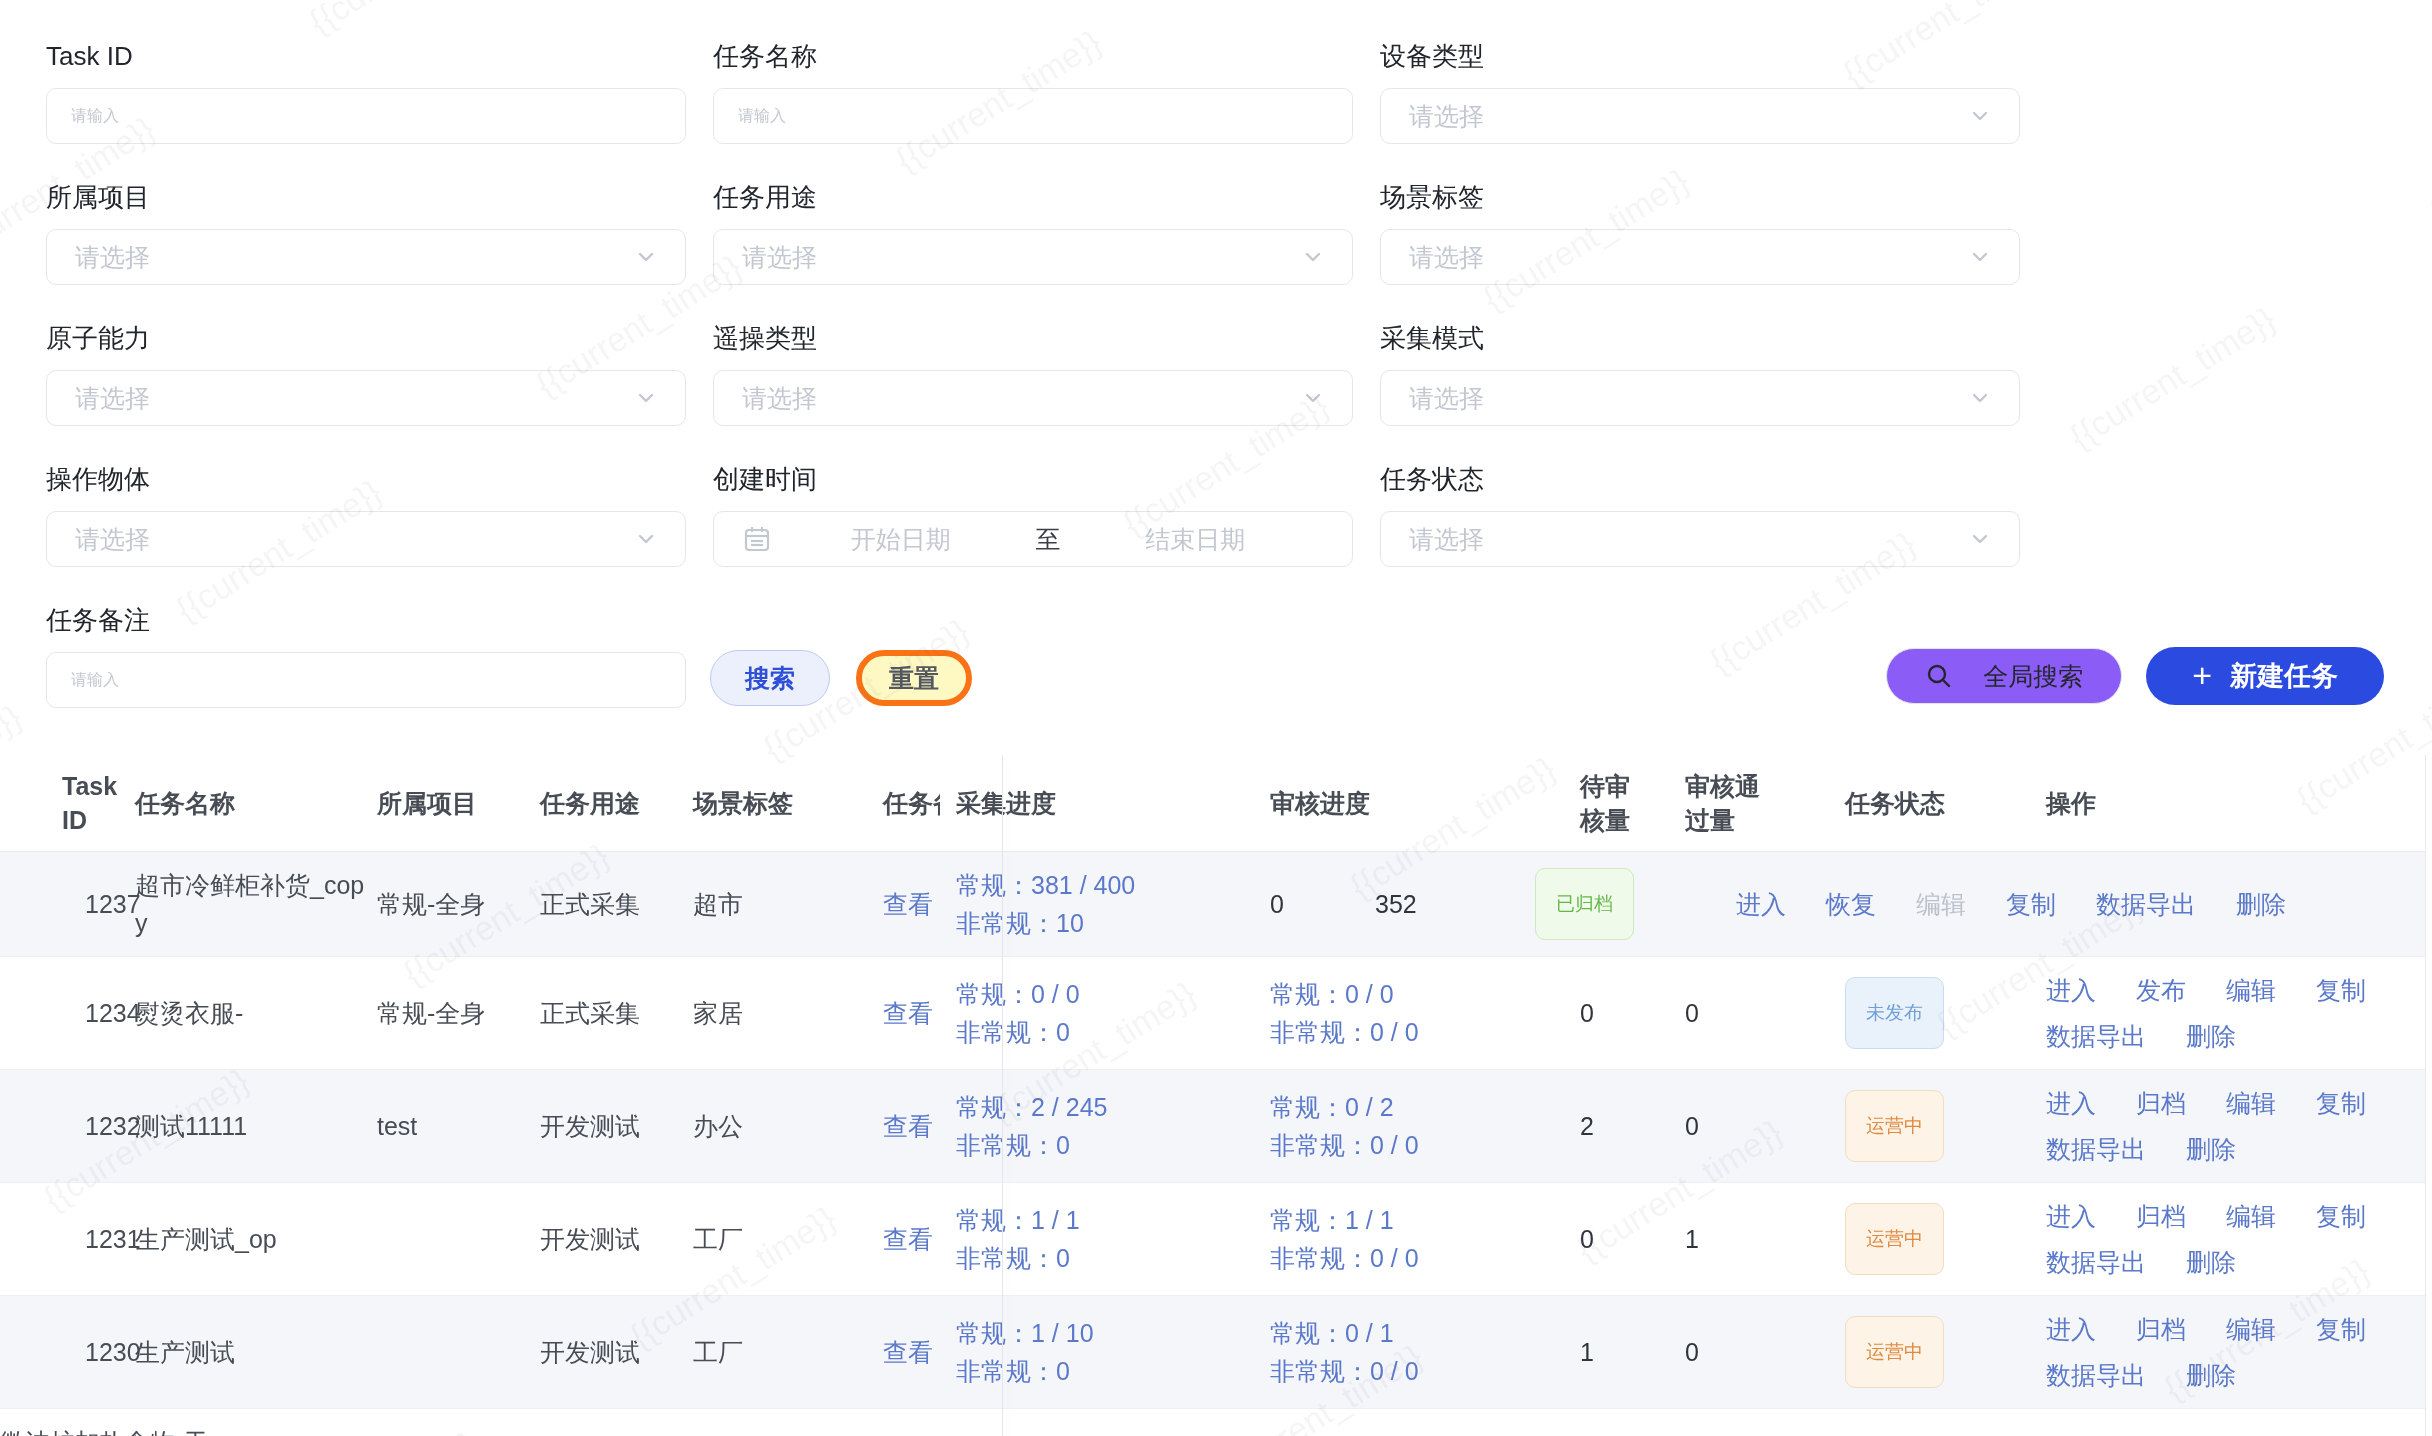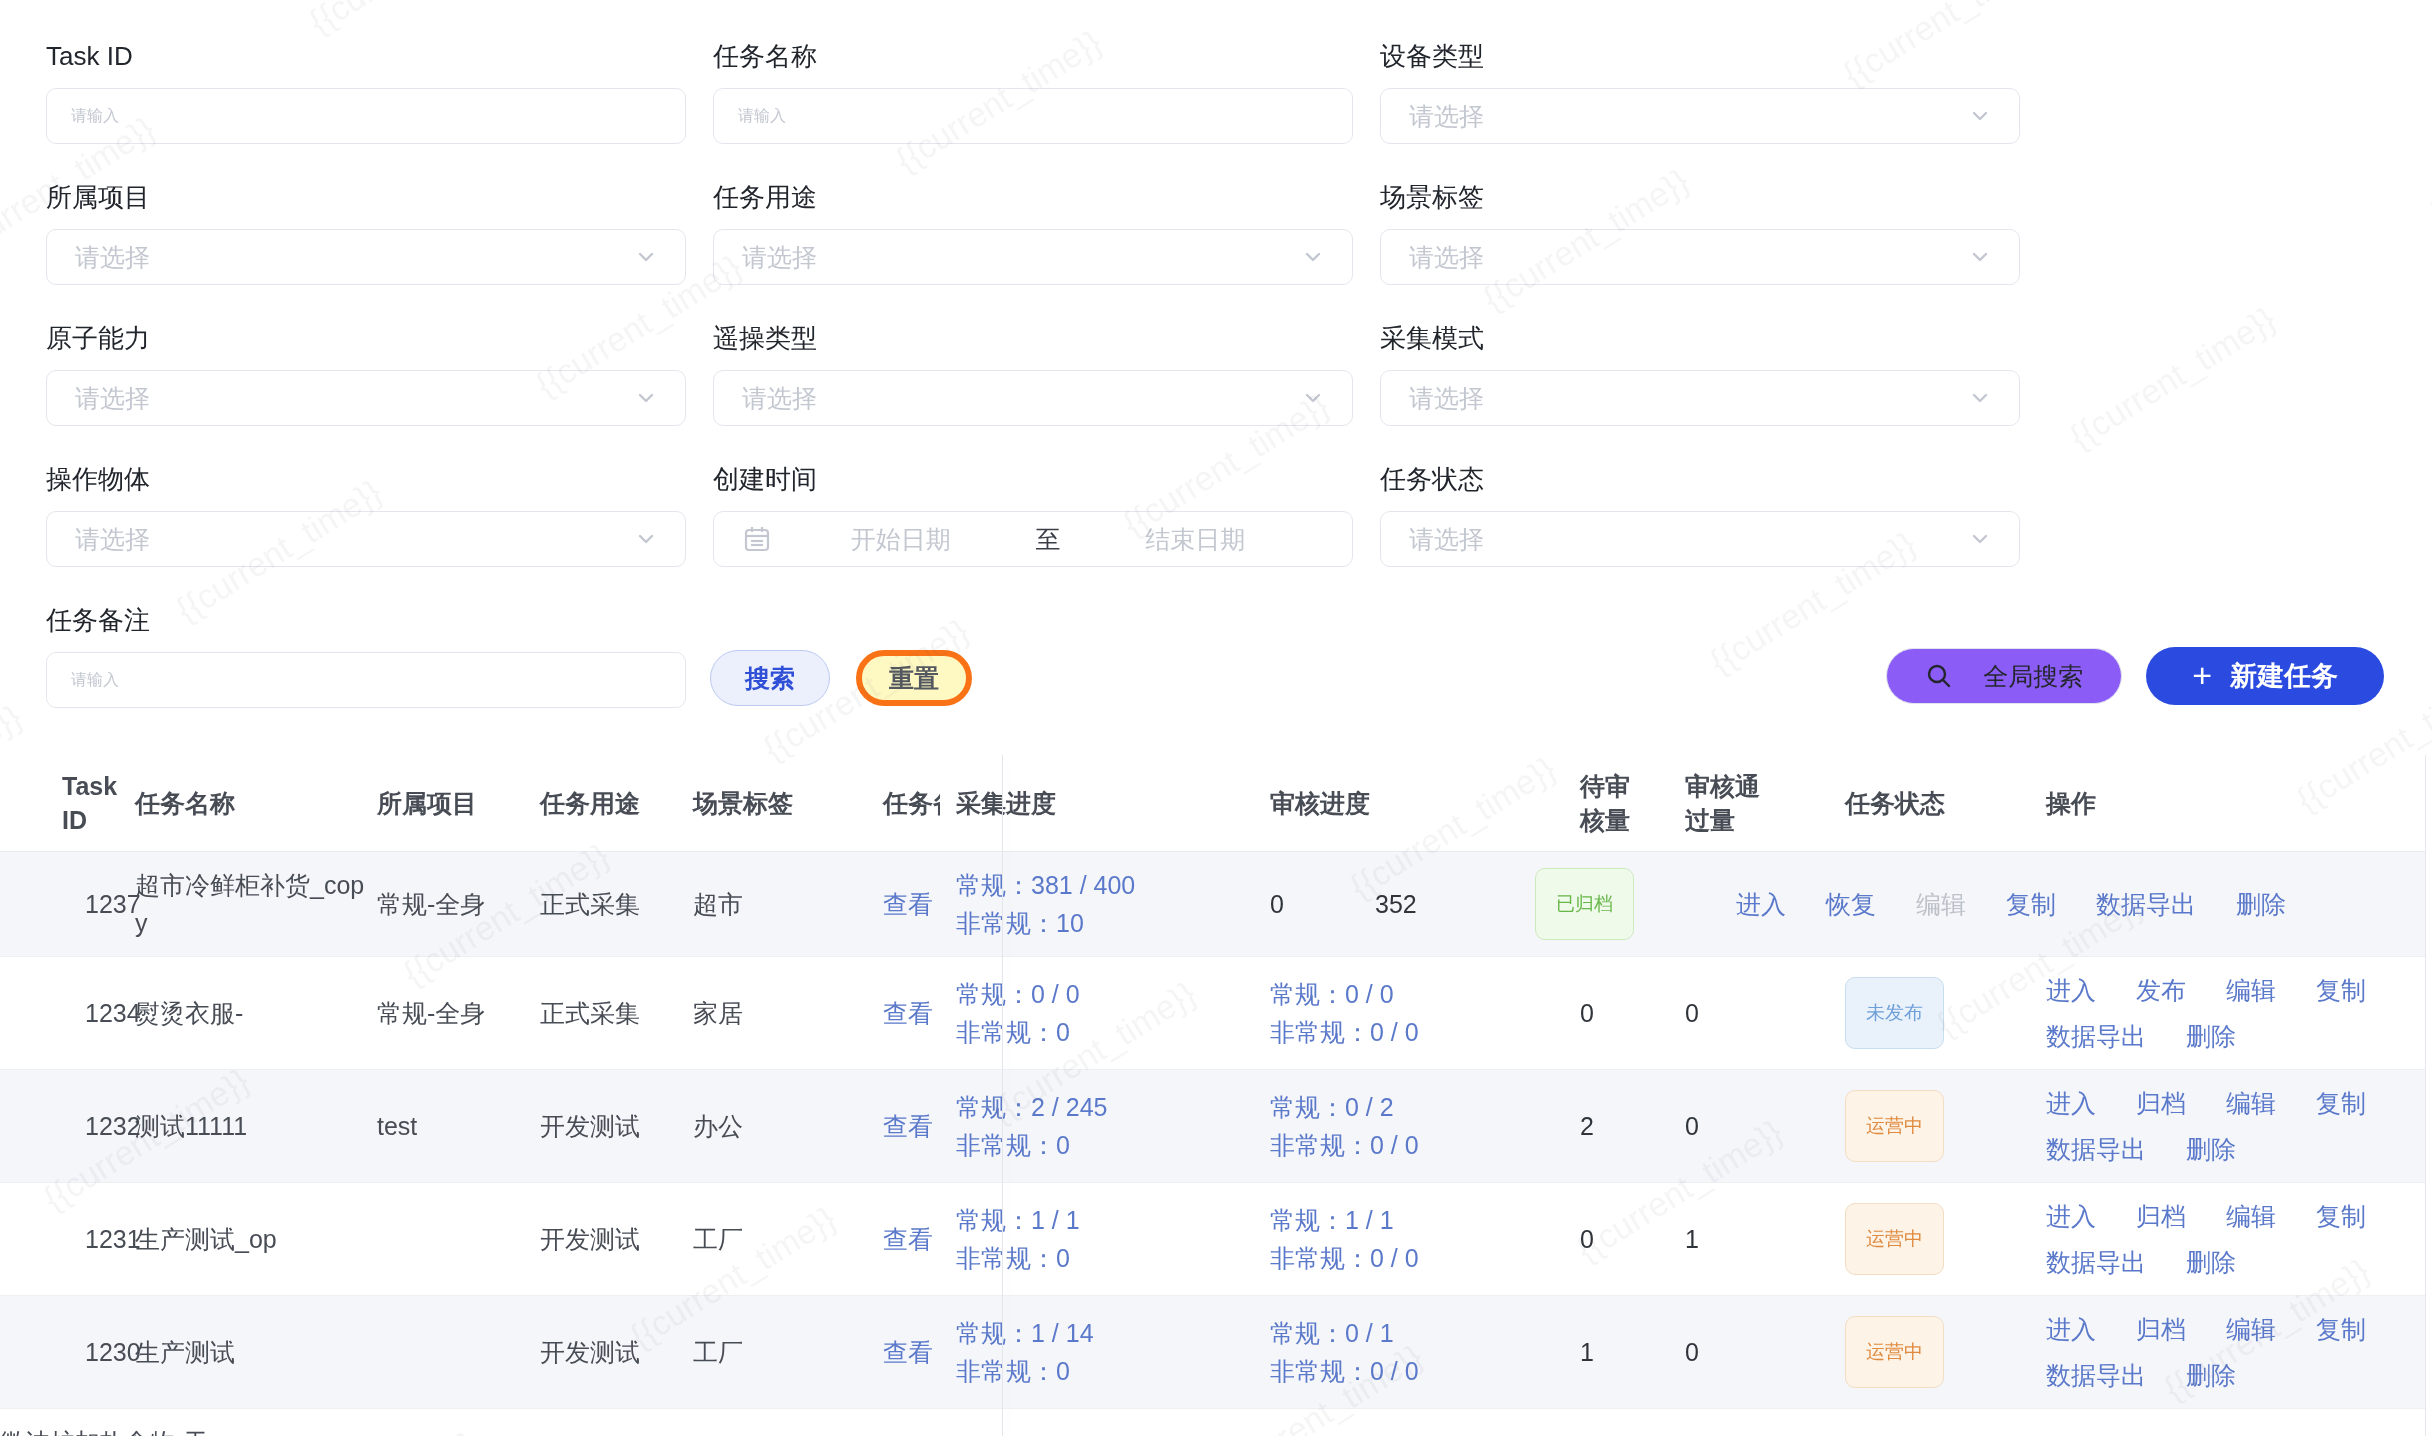--- a/index.html
+++ b/index.html
@@ -377,21 +377,21 @@
         <div class="trow striped">
     <div class="cell c-id">1230</div>
     <div class="cell c-name">生产测试</div>
     <div class="cell c-project"></div>
     <div class="cell c-purpose">开发测试</div>
     <div class="cell c-scene">工厂</div>
     <div class="cell c-remark">
       <span class="link">查看</span>
     </div>
     <div class="cell c-collect blue-txt">
-      <div><span>常规：</span><span>1 / 14</span></div>
+      <div><span>常规：</span><span>1 / 10</span></div>
       <div><span>非常规：</span><span>0</span></div>
     </div>
     <div class="cell c-review blue-txt">
       <div><span>常规：</span><span>0 / 1</span></div>
       <div><span>非常规：</span><span>0 / 0</span></div>
     </div>
     <div class="cell c-pending num-cell">1</div>
     <div class="cell c-approved num-cell">0</div>
     <div class="cell c-status">
       <span class="badge badge-orange">运营中</span>

